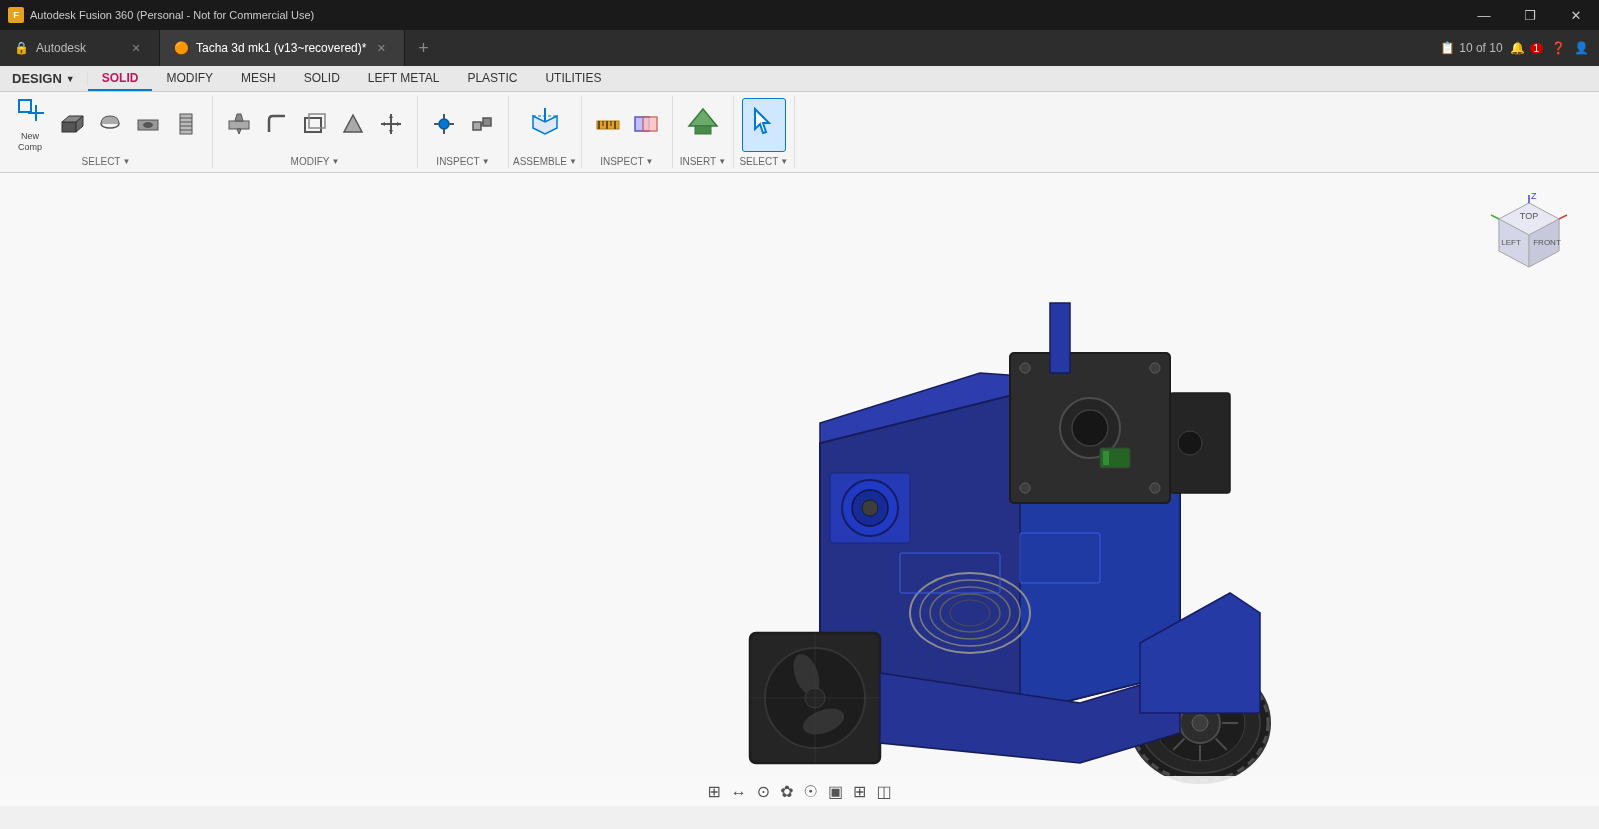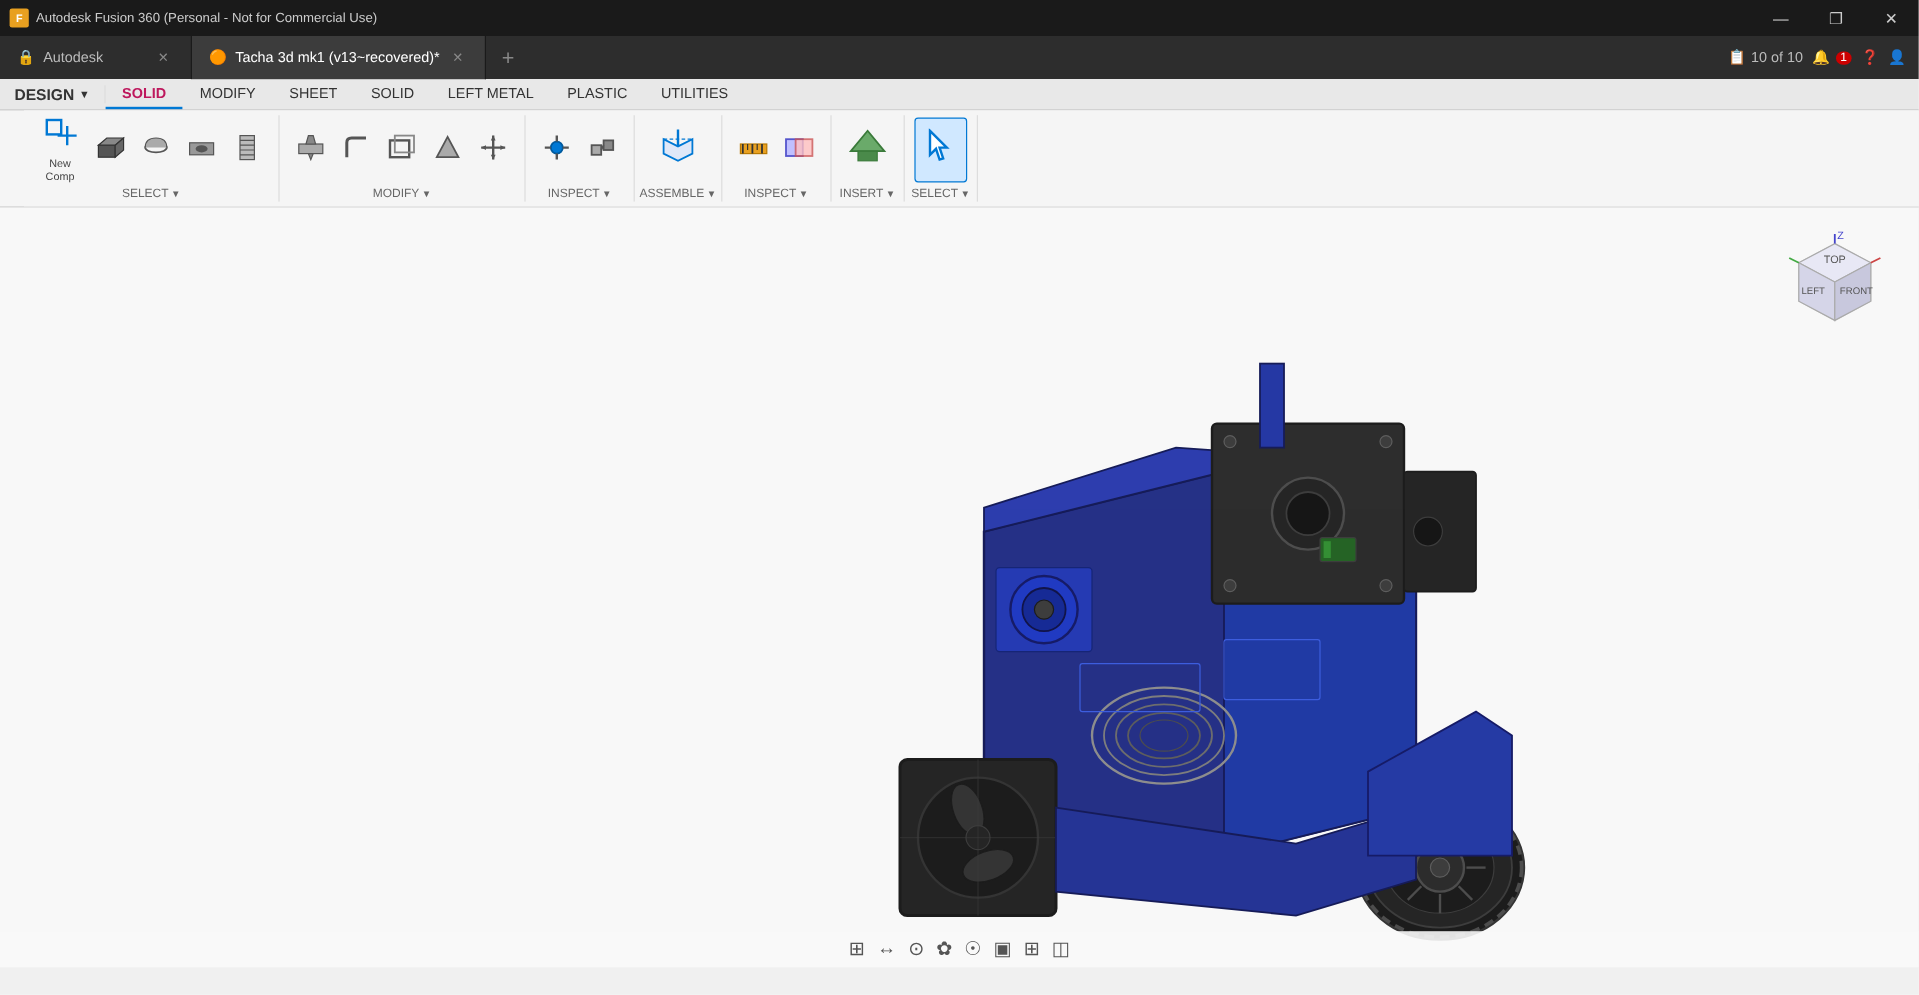--- a/index.html
+++ b/index.html
@@ -34,21 +34,21 @@
     }
     #ribbon-tabs {
       display: flex; align-items: center; height: 26px; background: #e8e8e8; border-bottom: 1px solid #ccc; padding-left: 0;
     }
     .ribbon-tab {
       padding: 0 14px; height: 100%; display: flex; align-items: center; cursor: pointer; font-size: 12px; color: #333; border-bottom: 2px solid transparent;
     }
     .ribbon-tab.active { color: #be185d; border-bottom: 2px solid #0078d4; font-weight: bold; }
 
     #ribbon-content {
-      display: flex; align-items: stretch; height: 80px; background: #f5f5f5; padding: 4px 0; margin-left: 20px;
+      display: flex; align-items: stretch; height: 80px; background: #f5f5f5; padding: 4px 0;
     }
     .design-dropdown {
       display: flex; align-items: center; padding: 0 12px; cursor: pointer; font-size: 13px; font-weight: bold; color: #333; border-right: 1px solid #ddd; gap: 4px;
     }
 
     .ribbon-group {
       display: flex; flex-direction: column; align-items: center; padding: 0 4px; border-right: 1px solid #ddd; min-width: 60px;
     }
     .ribbon-group-buttons {
       display: flex; flex-direction: row; align-items: center; flex: 1; gap: 2px; padding: 2px 4px;
@@ -140,21 +140,21 @@
 <div id="ribbon-container">
 
   <div id="ribbon-tabs">
 
     <div class="design-dropdown">
       <span>DESIGN</span>
       <span style="font-size:9px;">▼</span>
     </div>
     <div class="ribbon-tab active">SOLID</div>
     <div class="ribbon-tab">MODIFY</div>
-    <div class="ribbon-tab">SHEET</div>
+    <div class="ribbon-tab">MESH</div>
     <div class="ribbon-tab">SOLID</div>
     <div class="ribbon-tab">LEFT METAL</div>
     <div class="ribbon-tab">PLASTIC</div>
     <div class="ribbon-tab">UTILITIES</div>
   </div>
 
   <div id="ribbon-content">
 
     <div class="ribbon-group">
       <div class="ribbon-group-buttons">

